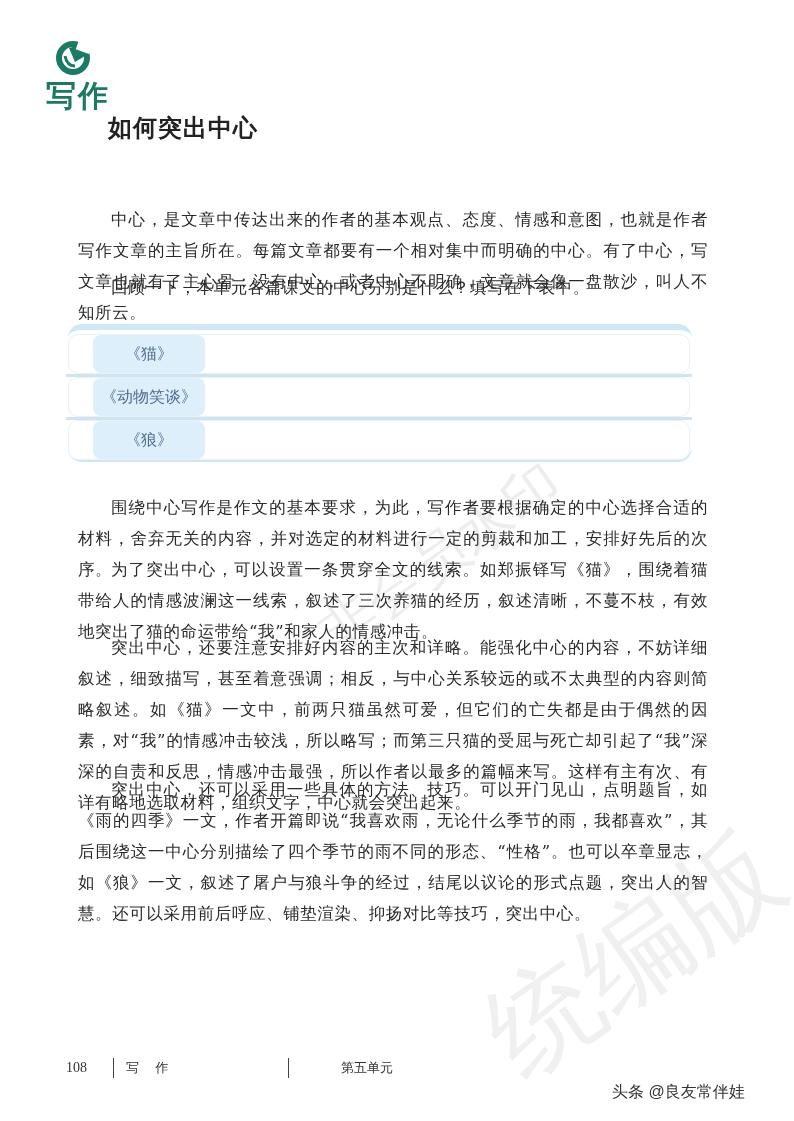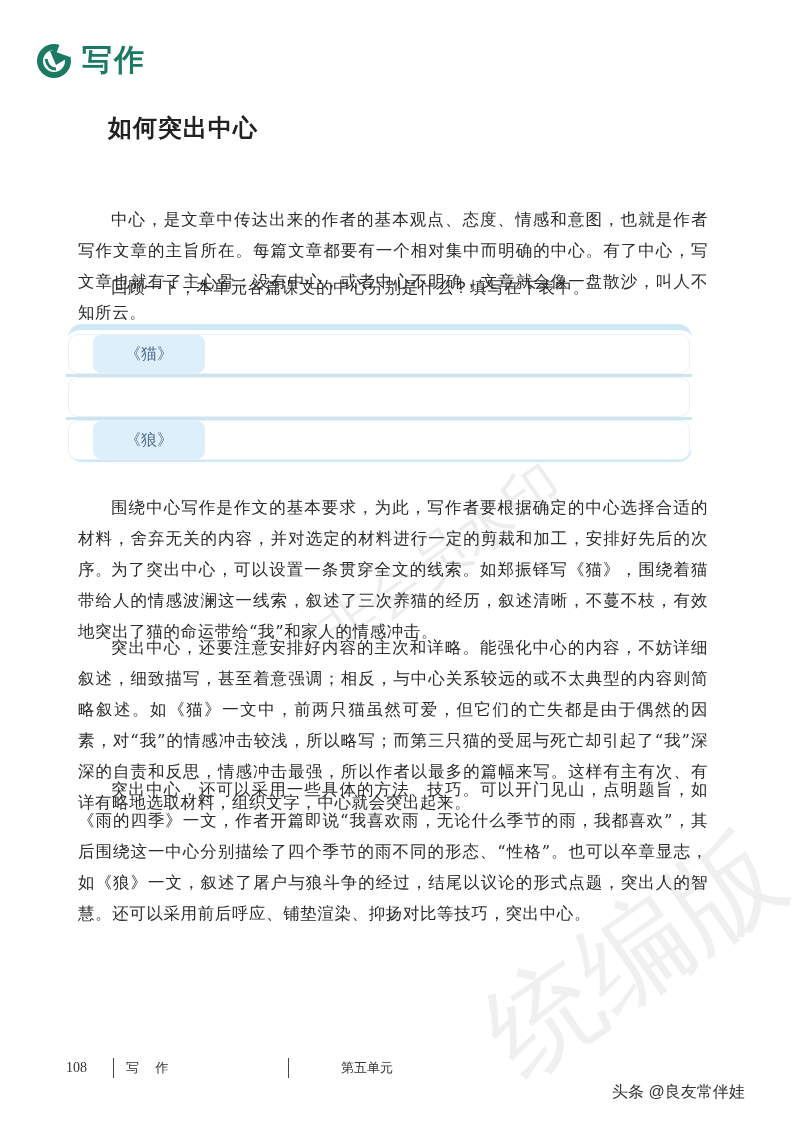--- a/index.html
+++ b/index.html
@@ -2,21 +2,21 @@
 <html><head>
 <meta charset="utf-8">
 <style>
   html, body { margin: 0; padding: 0; }
   body {
     width: 794px; height: 1121px; position: relative; overflow: hidden;
     background: #ffffff;
     font-family: "DejaVu Serif", "Liberation Serif", serif;
     color: #2a2a2a;
   }
-  .header { position: absolute; left: 36px; top: 40px; display: flex; align-items: center; }
+  .header { position: absolute; left: 36px; top: 40px; display: flex; align-items: center; flex-direction: column; }
   .logo { width: 36px; height: 36px; }
   .section-label {
     margin-left: 10px; font-size: 30px; color: #1a7a63;
     font-family: "DejaVu Sans", "Liberation Sans", sans-serif; font-weight: bold;
     letter-spacing: 2px;
   }
   .title {
     position: absolute; left: 108px; top: 112px;
     font-size: 24px; font-weight: bold; color: #222;
     font-family: "DejaVu Sans", "Liberation Sans", sans-serif; letter-spacing: 1px; text-align: center;
@@ -82,20 +82,21 @@
 <p class="para" style="top:196px;">中心，是文章中传达出来的作者的基本观点、态度、情感和意图，也就是作者写作文章的主旨所在。每篇文章都要有一个相对集中而明确的中心。有了中心，写文章也就有了主心骨；没有中心，或者中心不明确，文章就会像一盘散沙，叫人不知所云。</p>
 <p class="para" style="top:264px;">回顾一下，本单元各篇课文的中心分别是什么？填写在下表中。</p>
 
 <div class="table-wrap">
   <div class="trow" style="top:4px;">
     <div class="label">《猫》</div>
     <div class="answer"></div>
   </div>
   <div class="divider" style="top:44px;"></div>
   <div class="trow" style="top:47px;">
+    <div class="label">《动物笑谈》</div>
     <div class="answer"></div>
   </div>
   <div class="divider" style="top:87px;"></div>
   <div class="trow" style="top:90px;">
     <div class="label">《狼》</div>
     <div class="answer"></div>
   </div>
 </div>
 
 <p class="para" style="top:484px;">围绕中心写作是作文的基本要求，为此，写作者要根据确定的中心选择合适的材料，舍弃无关的内容，并对选定的材料进行一定的剪裁和加工，安排好先后的次序。</p>

